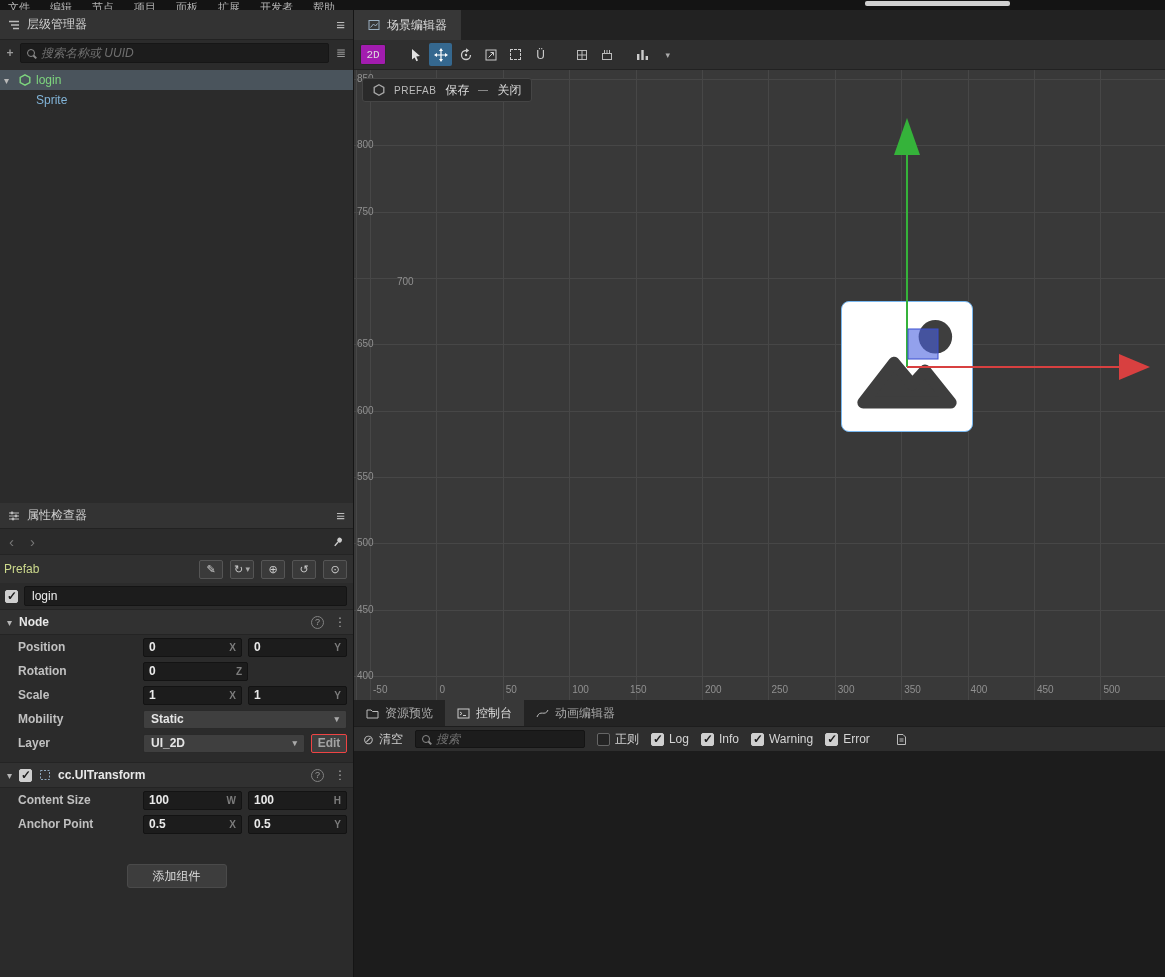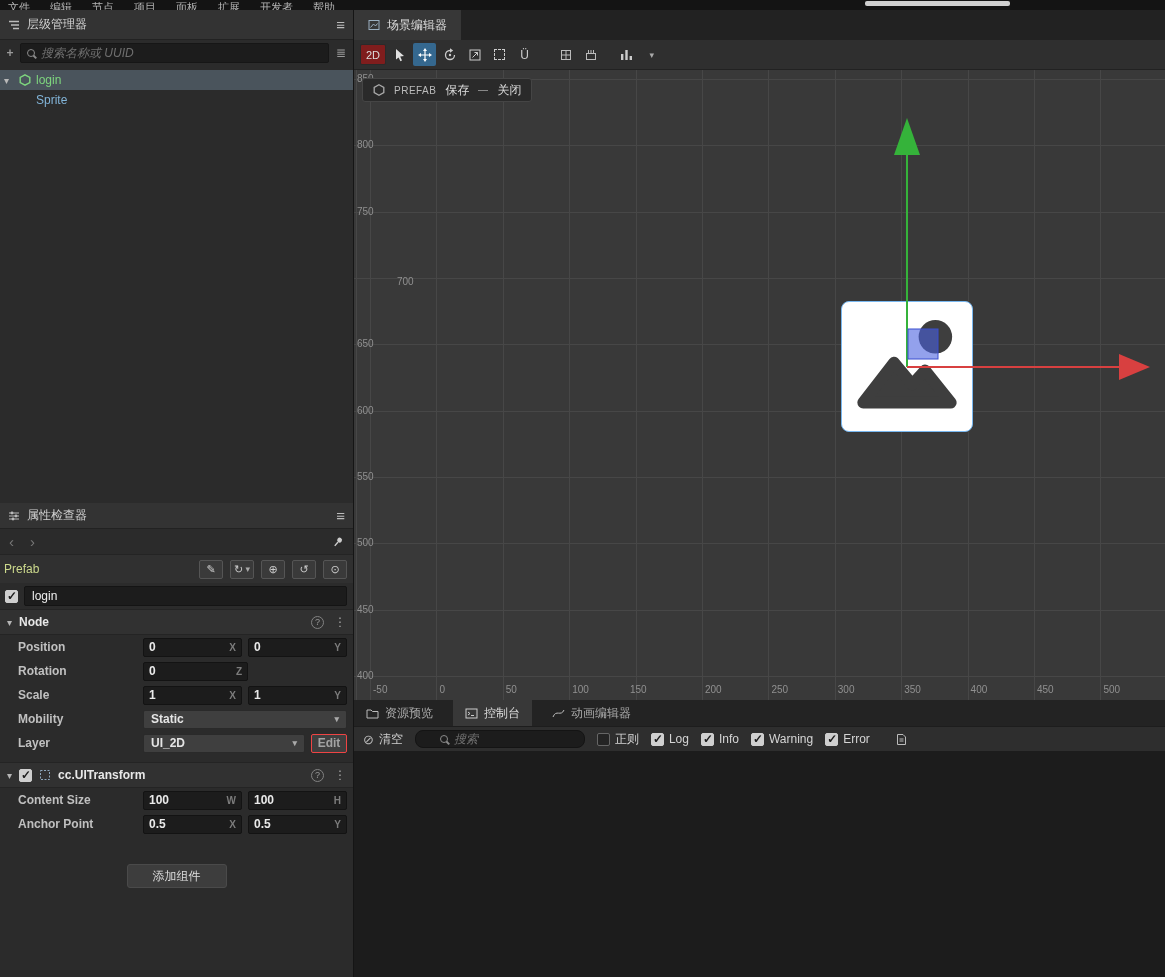--- a/index.html
+++ b/index.html
@@ -104,22 +104,22 @@
                        top:-2px; font-size:12px; font-weight:bold; }
   .add-comp{ display:block; margin:28px auto 0; width:100px; height:24px;
              background:#3d3d3d; border:1px solid #4a4a4a; border-radius:3px; color:#ddd; }
 
   
   .scene-tabbar{ height:30px; background:#222; display:flex; align-items:center; }
   .scene-tab{ height:30px; display:inline-flex; align-items:center; gap:7px;
               padding:0 14px; background:#373737; color:#ddd; }
   .scene-toolbar{ height:30px; background:#2f2f2f; border-bottom:1px solid #222;
                   display:flex; align-items:center; gap:2px; padding-left:6px; }
-  .btn-2d{ width:26px; height:21px; background:#7f1d1d; border:1px solid #2a2a2a;
-           border-radius:2px; color:#ddd; font-size:11px; margin-right:0; }
+  .btn-2d{ width:26px; height:21px; background:#a21caf; border:1px solid #2a2a2a;
+           border-radius:2px; color:#ddd; font-size:11px; margin-right:16px;font-family:Liberation Mono, monospace; }
   .tool{ width:23px; height:23px; display:inline-flex; align-items:center;
          justify-content:center; border-radius:2px; color:#ccc; }
   .tool.active{ background:var(--tool-active); }
   .tgap{ width:14px; }
   .dashbox{ width:11px; height:11px; border:1px dashed #ccc; display:inline-block; }
 
   .viewport{ position:relative; height:630px; overflow:hidden; background-color:#393939;
     background-image:
       repeating-linear-gradient(to right,#474747 0,#474747 1px,transparent 1px,transparent 66.4px),
       repeating-linear-gradient(to bottom,#474747 0,#474747 1px,transparent 1px,transparent 66.33px);
@@ -139,29 +139,29 @@
            background:#fff; border:1px solid #79b8f0; border-radius:8px; z-index:1; }
   .gizmo{ position:absolute; left:0; top:0; z-index:2; pointer-events:none; }
   .axis-y-line{ stroke:var(--y-axis); stroke-width:2; }
   .axis-y-head{ fill:var(--y-axis); }
   .axis-x-line{ stroke:var(--x-axis); stroke-width:2; }
   .axis-x-head{ fill:var(--x-axis); }
   .plane-rect{ fill:var(--plane-handle); fill-opacity:0.6; stroke:#3b4fd0; }
 
   
   .bottom{ height:277px; display:flex; flex-direction:column; }
-  .btabs{ height:26px; background:#232323; display:flex; align-items:stretch;gap:8px; }
+  .btabs{ height:26px; background:#232323; display:flex; align-items:stretch; }
   .btab{ display:inline-flex; align-items:center; gap:6px; padding:0 12px; color:#aaa; }
   .btab.active{ background:#383838; color:#ddd; }
   .ctoolbar{ height:25px; background:#2e2e2e; border-top:1px solid #1d1d1d;
              display:flex; align-items:center; gap:12px; padding:0 9px; }
   .clear-btn{ display:inline-flex; align-items:center; gap:5px; color:#ccc; }
   .slash-ico{ font-size:13px; color:#bbb; }
   .console-search{ width:170px; height:18px; background:#1c1c1c; border:1px solid #141414;
-                   border-radius:8px; display:flex; align-items:center; gap:6px; padding:0 24px; }
+                   border-radius:2px; display:flex; align-items:center; gap:6px; padding:0 6px; }
   .chk-item{ display:inline-flex; align-items:center; gap:5px; color:#d5d5d5; }
   .filters{ display:inline-flex; gap:12px; }
   .logarea{ flex:1; background:#1c1c1c; }
 </style>
 </head>
 <body>
 
 <div id="app">
 
   <div class="menu-bar">

